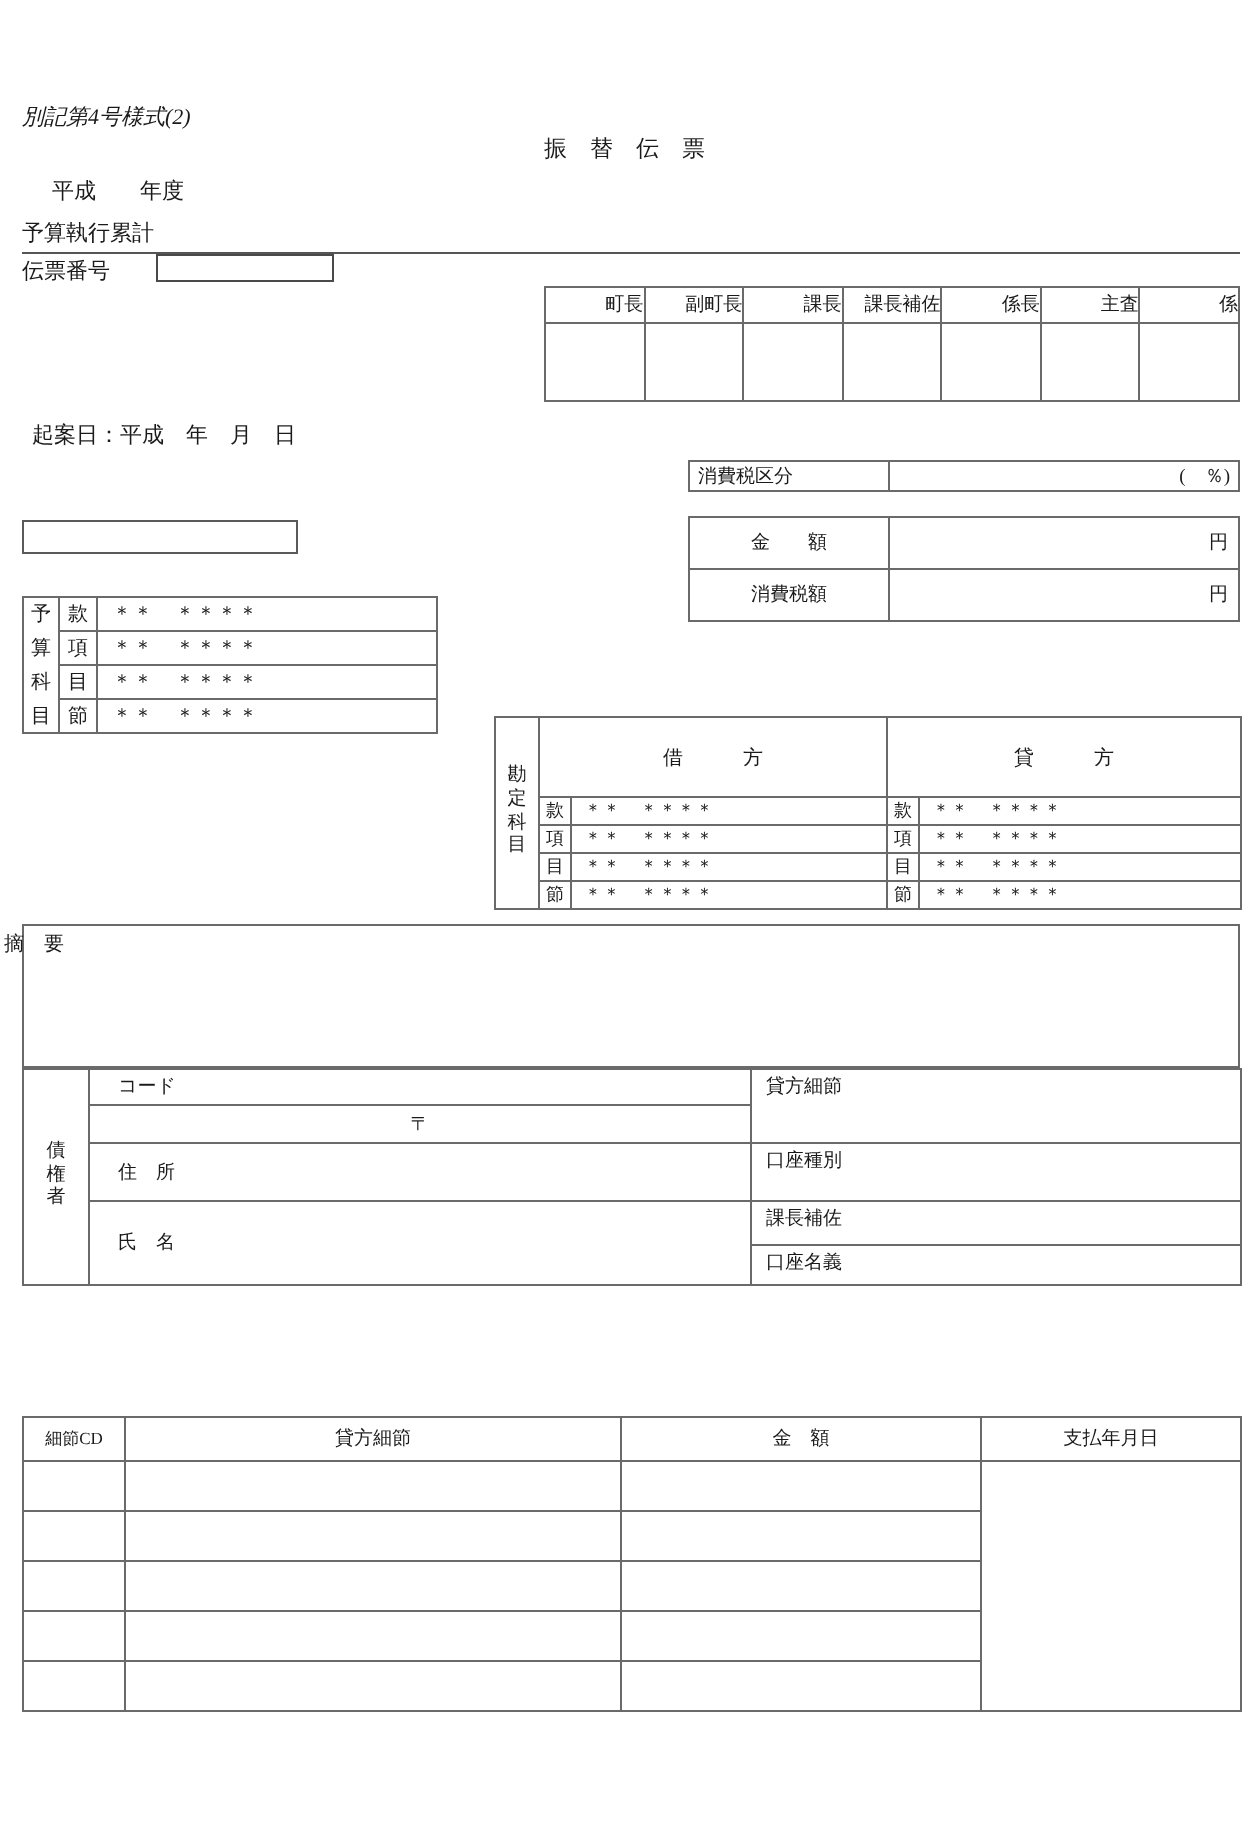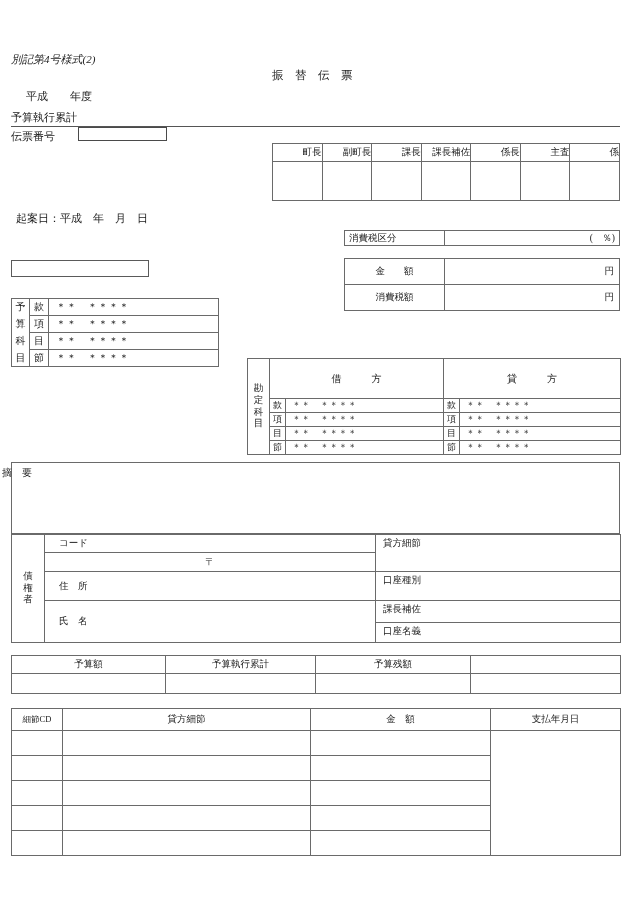--- a/index.html
+++ b/index.html
@@ -465,42 +465,20 @@
           <tr>
             <td class="bank-label" style="height:20px;border:none;padding-left:7px;font-size:9.5px">口座名義</td>
           </tr>
         </tbody>
             </table>
       </td>
     </tr>
   </tbody>
     </table>
 
-  <table class="abs" id="budget-summary">
-    <colgroup>
-      <col style="width:154px">
-      <col style="width:150px">
-      <col style="width:155px">
-      <col style="width:150px">
-    </colgroup>
-    <tbody>
-        <tr class="head">
-      <td>予算額</td>
-      <td>予算執行累計</td>
-      <td>予算残額</td>
-      <td></td>
-    </tr>
-    <tr class="body">
-      <td></td>
-      <td></td>
-      <td></td>
-      <td></td>
-    </tr>
-  </tbody>
-    </table>
 
   <table class="abs" id="detail-table">
     <colgroup>
       <col style="width:51px">
       <col style="width:248px">
       <col style="width:180px">
       <col style="width:130px">
     </colgroup>
     <tbody>
         <tr class="head">

